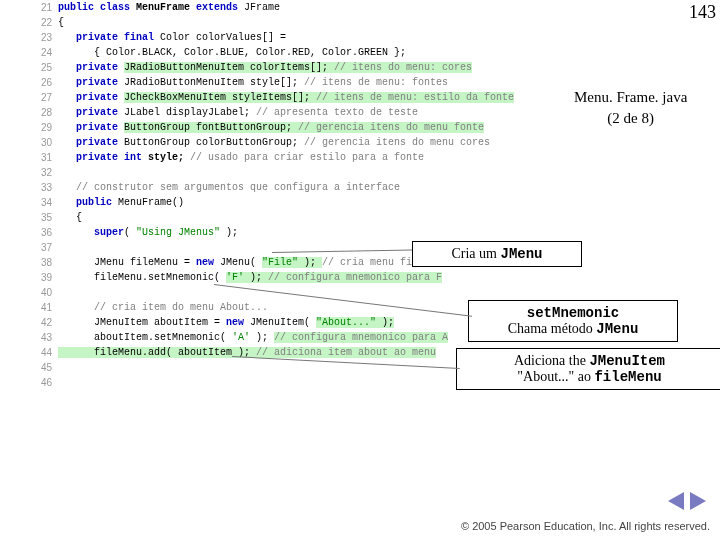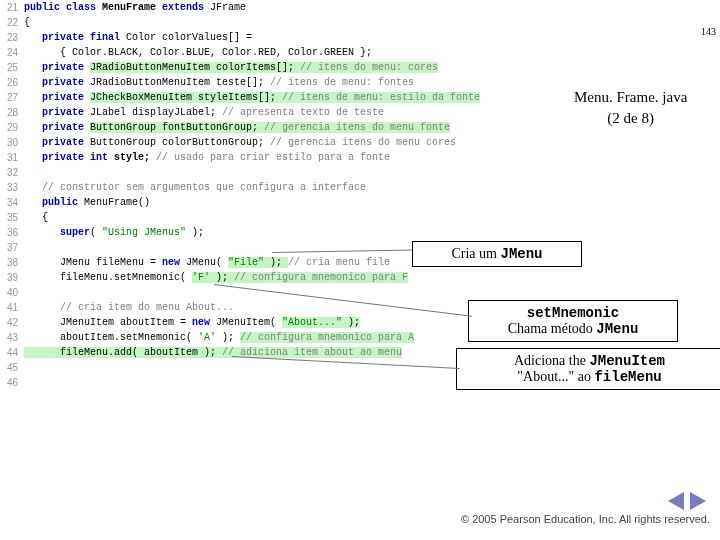--- a/index.html
+++ b/index.html
@@ -1,37 +1,37 @@
 <!DOCTYPE html>
 <html><head>
 <meta charset="utf-8">
 <style>
 * { margin:0; padding:0; box-sizing:border-box; }
 body { width:720px; height:540px; background:#fff; font-family:Arial,sans-serif; position:relative; overflow:hidden; }
-.code-area { position:absolute; top:0; left:0; width:548px; height:430px; background:#fff; }
+.code-area { position:absolute; top:0; left:0; width:548px; height:430px; background:#fff;padding-left:34px; }
 .code-line { display:flex; align-items:center; height:15px; font-size:10px; }
 .line-no { width:24px; text-align:right; color:#999; font-family:Arial; font-size:10px; padding-right:6px; }
 .code { font-family:"Courier New",monospace; font-size:10px; white-space:pre; }
 .c-kw { color:#0000c0; font-weight:bold; }
 .c-str { color:#008000; }
 .c-com { color:#808080; }
 .c-plain { color:#000; }
 .c-bold { color:#000; font-weight:bold; }
 .hl { background:#c5f5c5; }
-.page-no { position:absolute; top:2px; right:4px; font-size:10px; font-family:"Times New Roman",serif;margin-top:24px; }
+.page-no { position:absolute; top:2px; right:4px; font-size:18px; font-family:"Times New Roman",serif; }
 .callout { position:absolute; background:#fff; border:1px solid #000; padding:4px 10px; font-family:"Times New Roman",serif; font-size:14px; text-align:center; }
 .callout .mono { font-family:"Courier New",monospace; font-weight:bold; }
 #co1 { top:85px; left:564px; border:none; }
 #co1 .t1 { font-size:15px; }
 #co1 .t2 { font-size:15px; margin-top:4px;text-align:center; }
 #co2 { top:241px; left:412px; width:170px; }
 #co3 { top:300px; left:468px; width:210px; }
 #co4 { top:348px; left:456px; width:267px; }
 .line { position:absolute; background:#777; height:1px; transform-origin:left center; }
-.footer { position:absolute; bottom:15px; right:10px; font-size:11px; color:#444; }
+.footer { position:absolute; bottom:8px; right:10px; font-size:11px; color:#444; }
 .copy { font-family:Arial; }
 .nav-arrows { position:absolute; bottom:30px; right:14px; display:flex; gap:6px; }
 .arrow { width:0; height:0; border-top:9px solid transparent; border-bottom:9px solid transparent; }
 .arrow-left { border-right:16px solid #7a7ac0; }
 .arrow-right { border-left:16px solid #7a7ac0; }
 </style>
 </head>
 <body>
 
 <div class="page-no">143</div>
@@ -52,21 +52,21 @@
     <div class="code-line">
       <span class="line-no">24</span>
       <span class="code"><span class="c-plain">      { Color.BLACK, Color.BLUE, Color.RED, Color.GREEN };</span></span>
     </div>
     <div class="code-line">
       <span class="line-no">25</span>
       <span class="code"><span class="c-plain">   </span><span class="c-kw">private </span><span class="c-plain hl">JRadioButtonMenuItem colorItems[]; </span><span class="c-com hl">// itens do menu: cores</span></span>
     </div>
     <div class="code-line">
       <span class="line-no">26</span>
-      <span class="code"><span class="c-plain">   </span><span class="c-kw">private </span><span class="c-plain">JRadioButtonMenuItem teste[]; </span><span class="c-com">// itens de menu: fontes</span></span>
+      <span class="code"><span class="c-plain">   </span><span class="c-kw">private </span><span class="c-plain">JRadioButtonMenuItem style[]; </span><span class="c-com">// itens de menu: fontes</span></span>
     </div>
     <div class="code-line">
       <span class="line-no">27</span>
       <span class="code"><span class="c-plain">   </span><span class="c-kw">private </span><span class="c-plain hl">JCheckBoxMenuItem styleItems[]; </span><span class="c-com hl">// itens de menu: estilo da fonte</span></span>
     </div>
     <div class="code-line">
       <span class="line-no">28</span>
       <span class="code"><span class="c-plain">   </span><span class="c-kw">private </span><span class="c-plain">JLabel displayJLabel; </span><span class="c-com">// apresenta texto de teste</span></span>
     </div>
     <div class="code-line">

